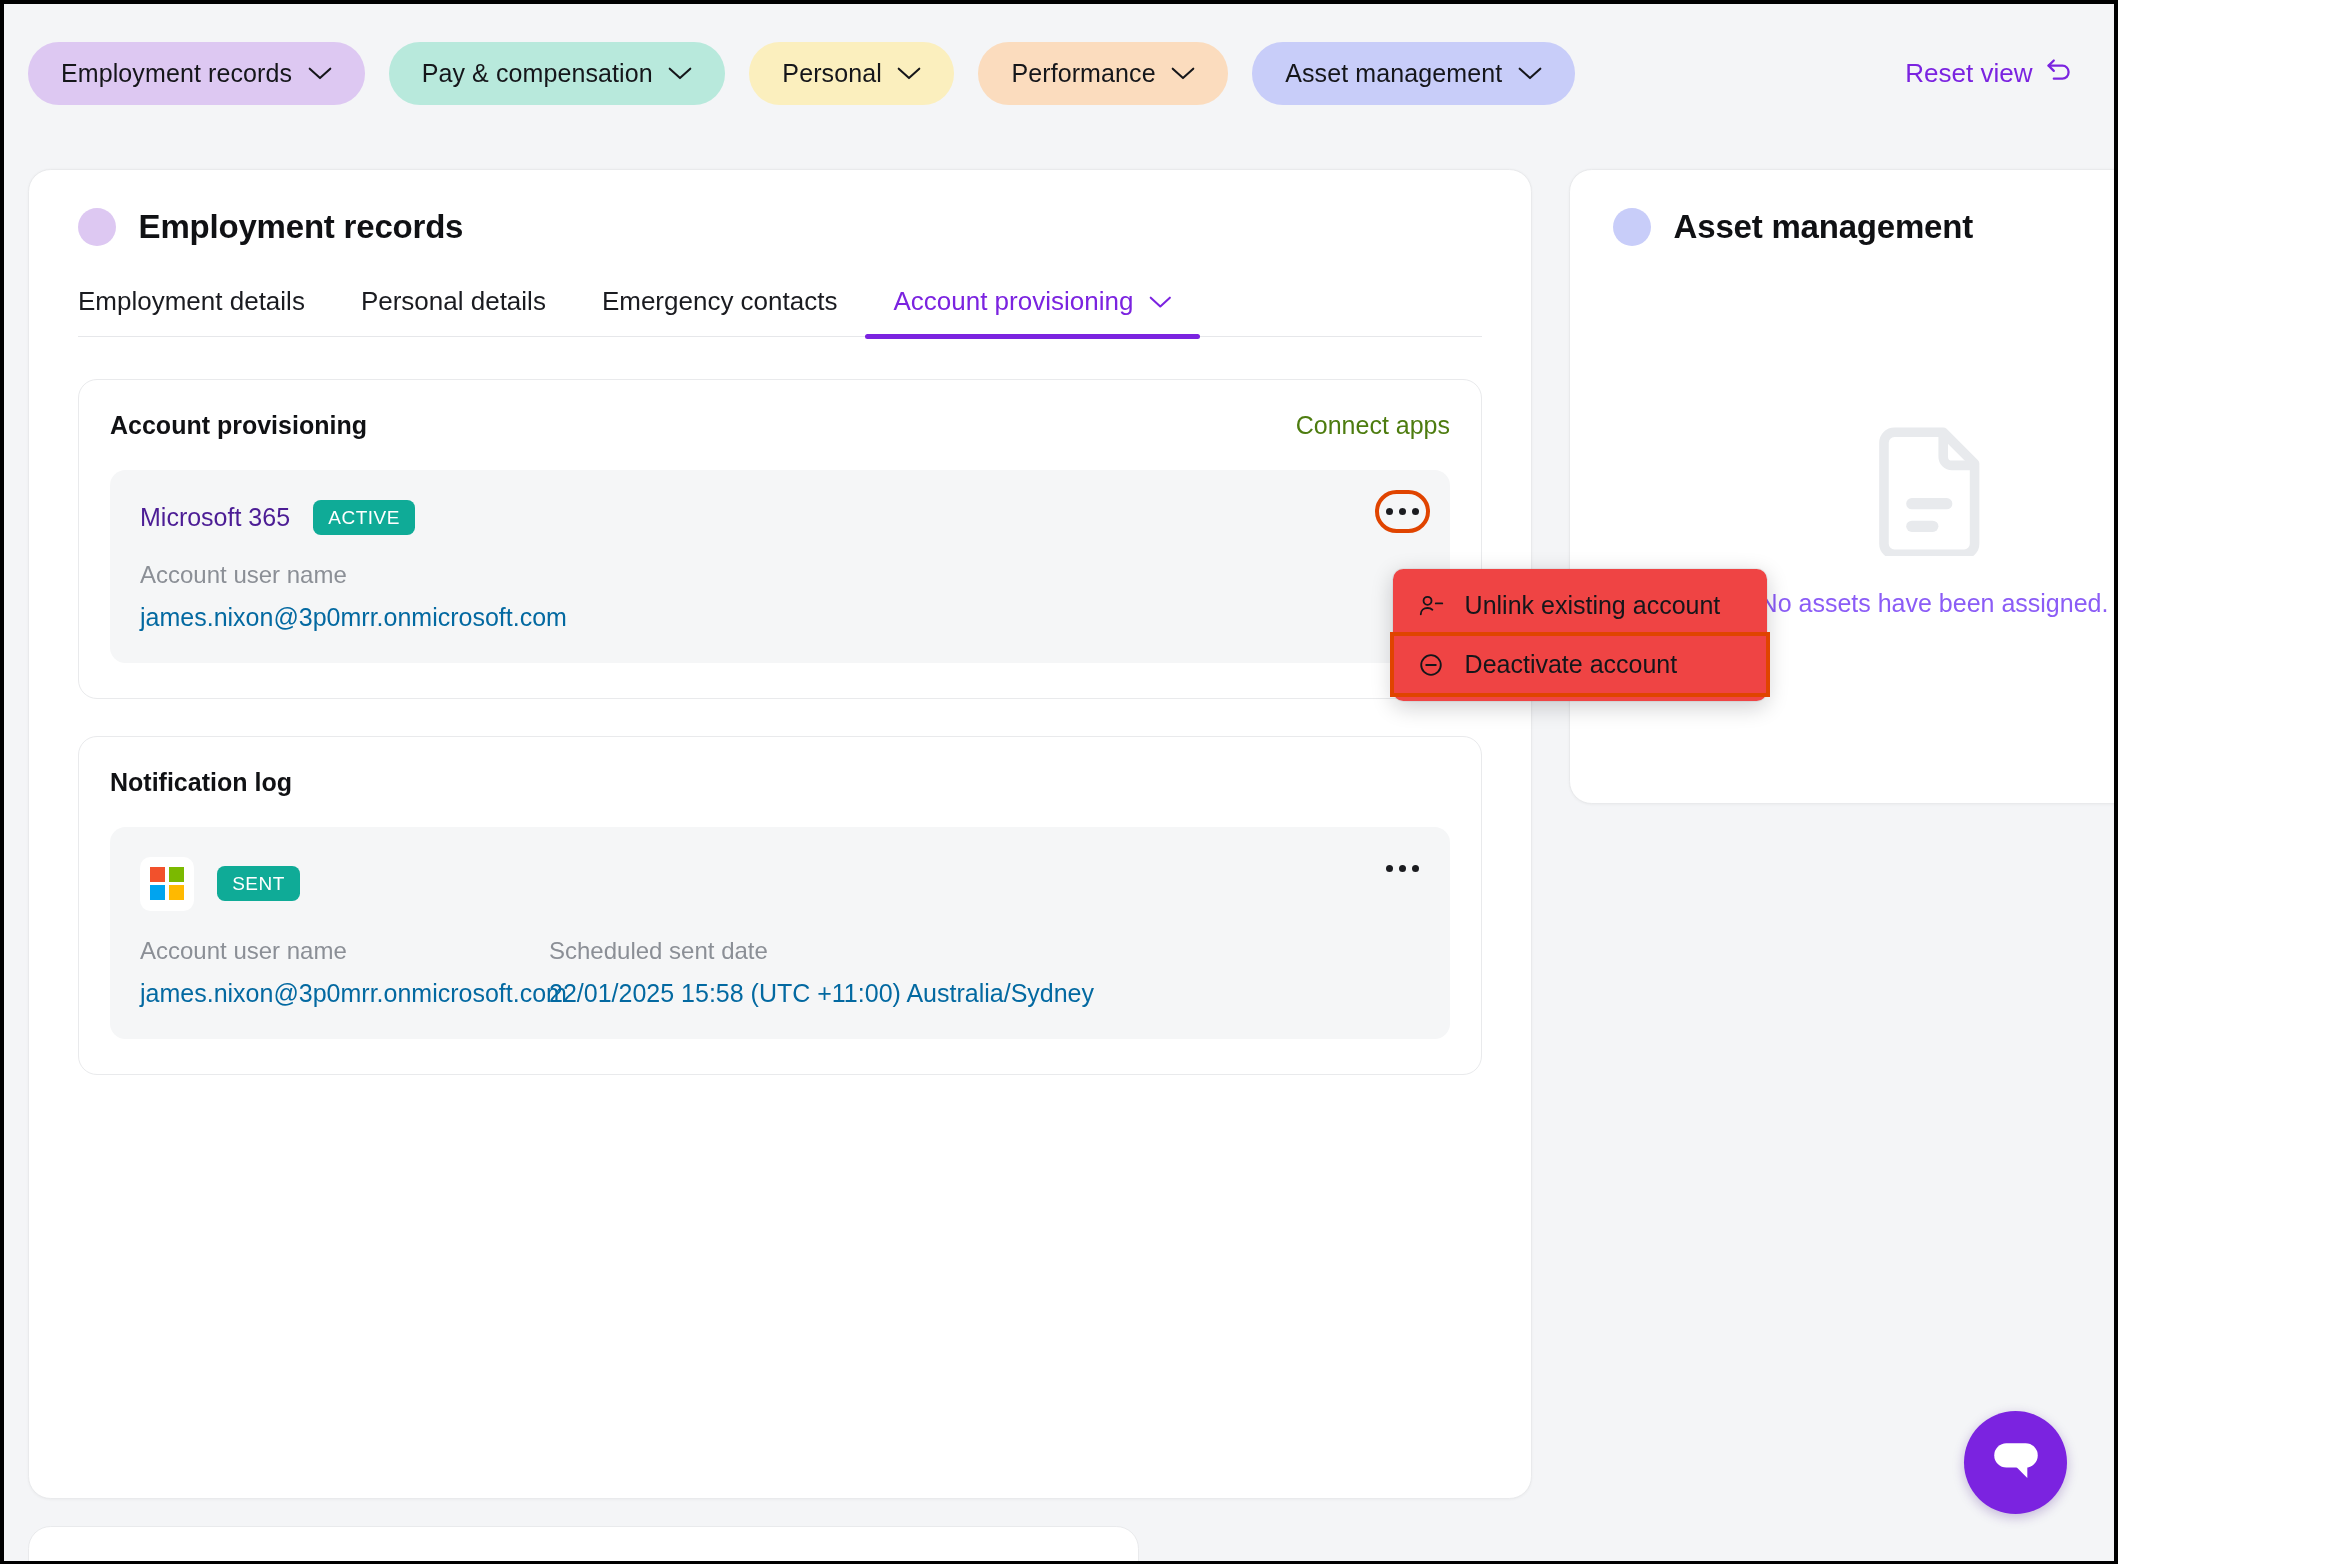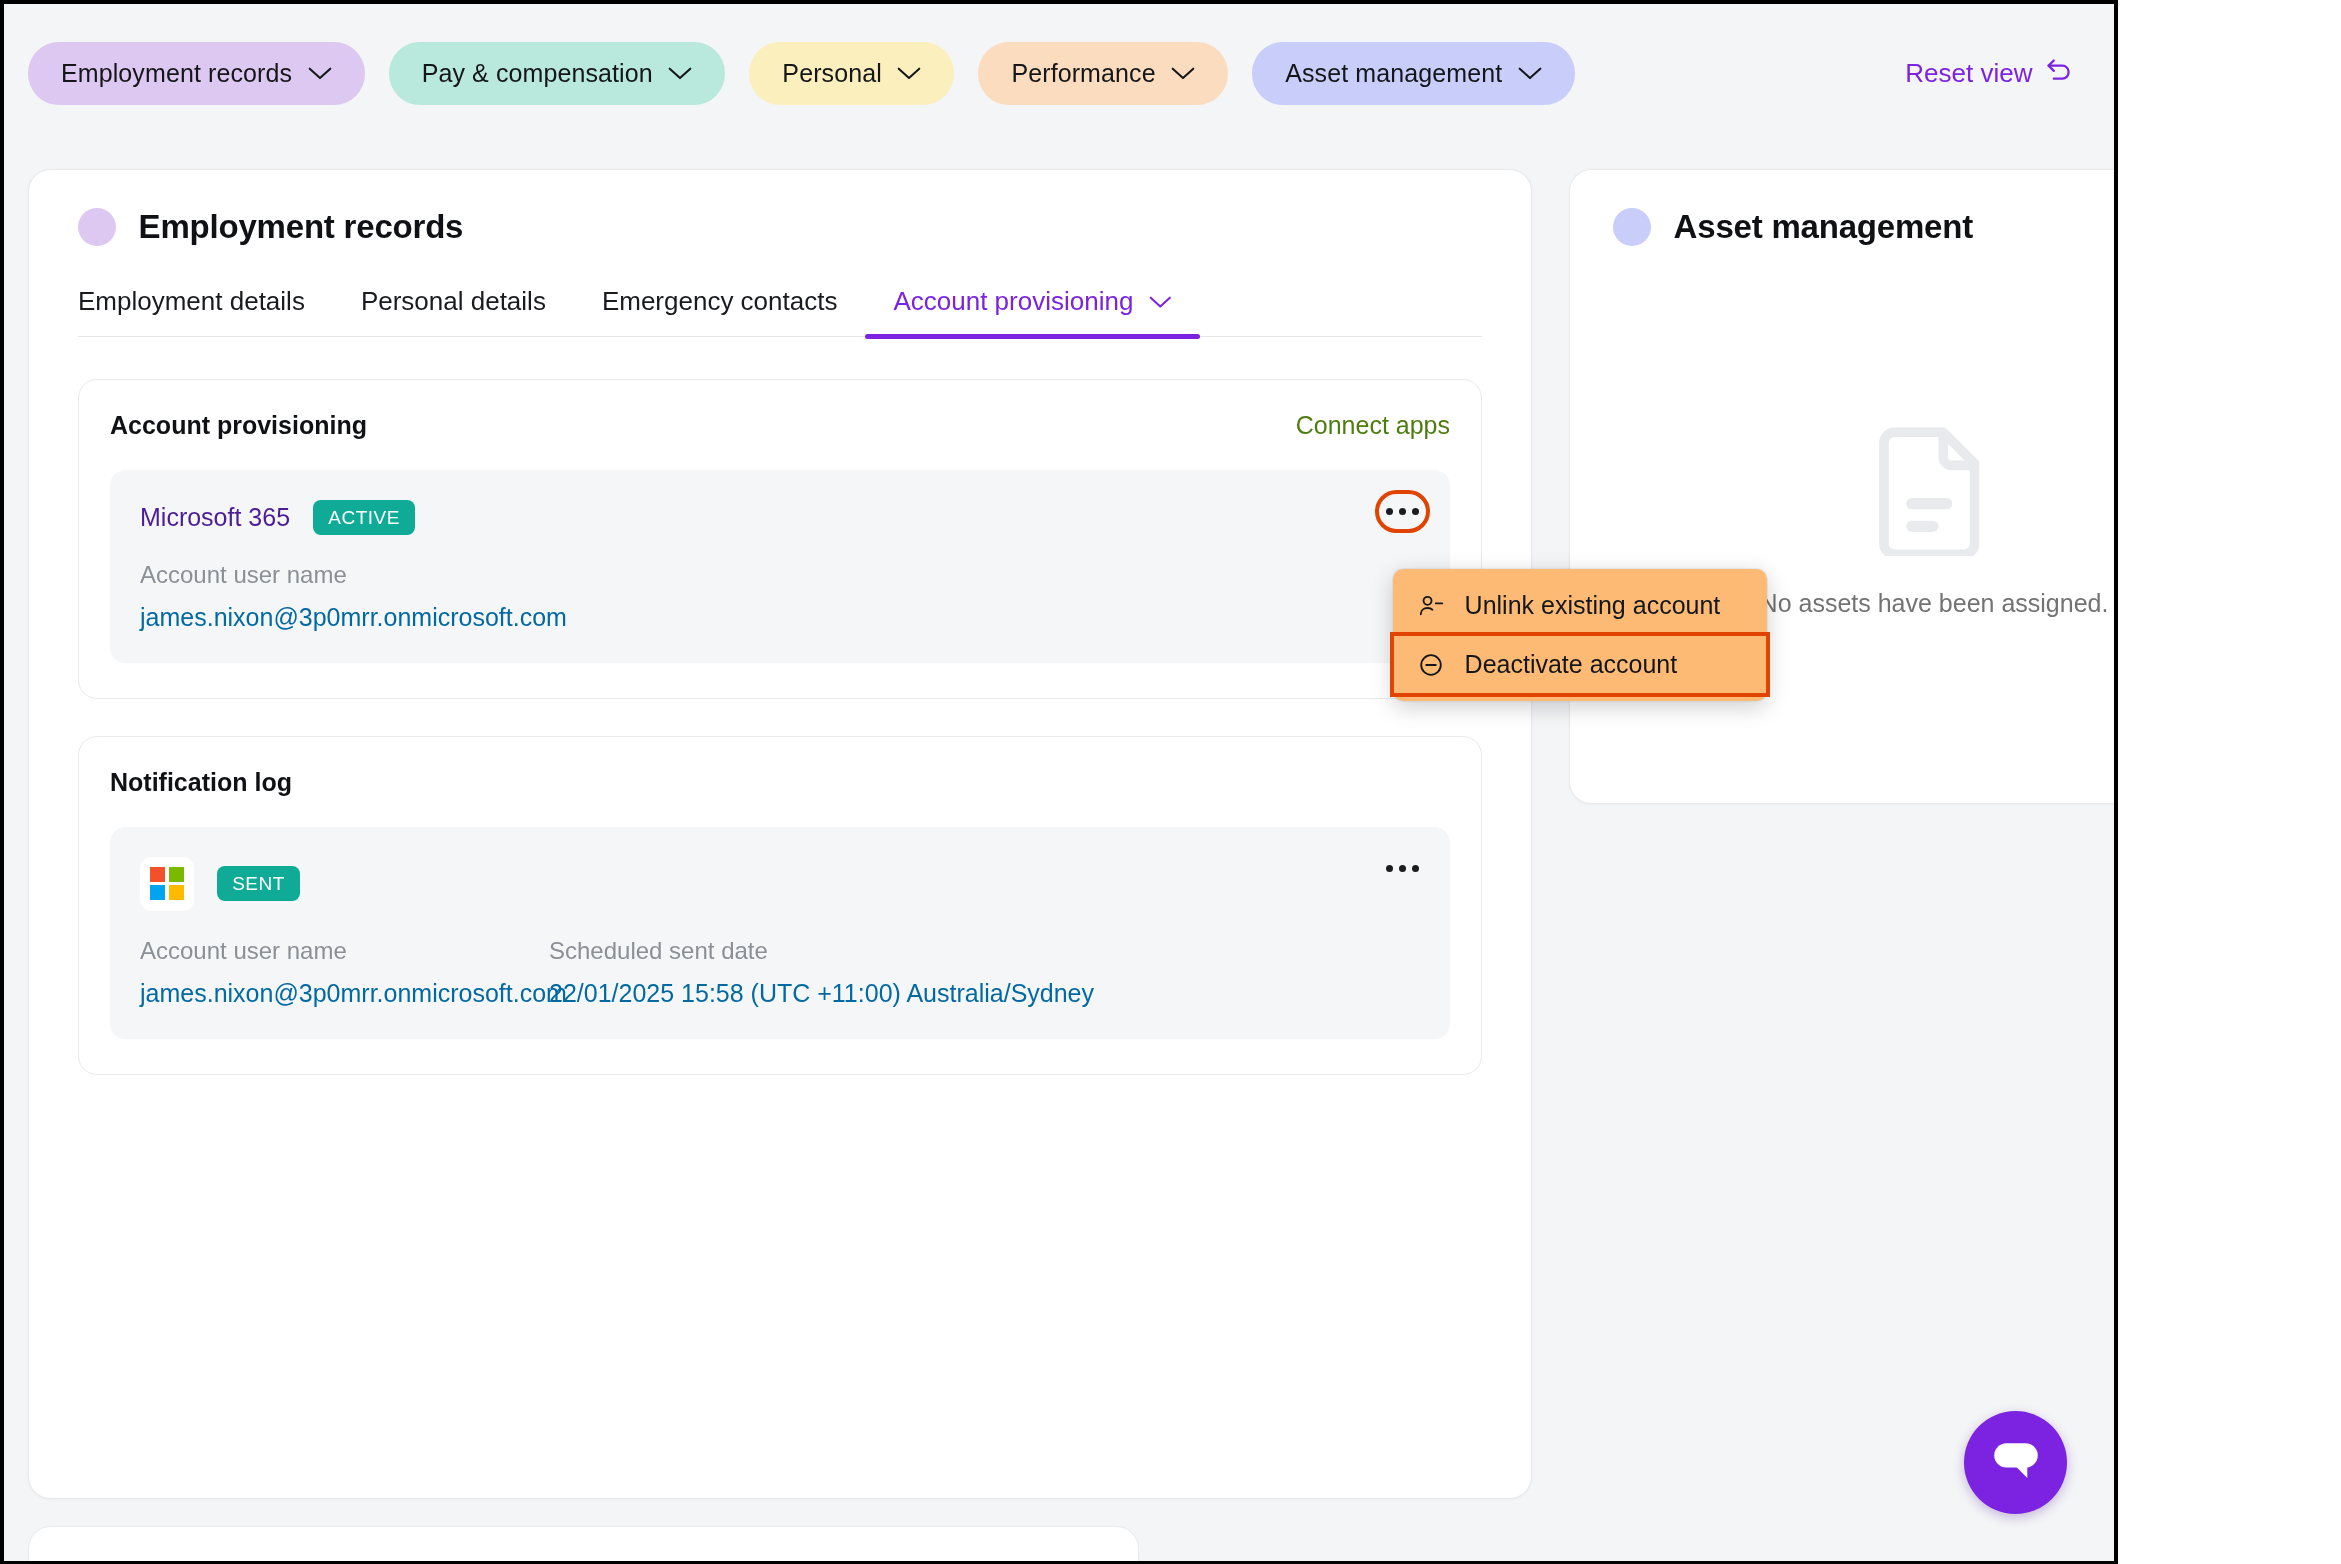--- a/index.html
+++ b/index.html
@@ -218,21 +218,21 @@
     grid-template-rows: 1fr 1fr;
     gap: 3.5px;
     flex: 0 0 54px;
   }
   .ms-logo span { display: block; }
 
   
   .menu {
     position: absolute;
     z-index: 40;
-    background: #fdba74;
+    background: #ef4444;
     border-radius: 10.4px;
     box-shadow: 0 5.2px 22.6px rgba(14,16,22,.20), 0 0 0 0.9px rgba(16,18,24,.05);
     padding: 7px 0;
     min-width: 374px;
   }
   .menu-item {
     display: flex;
     align-items: center;
     gap: 19px;
     padding: 15px 22.6px;
@@ -256,21 +256,21 @@
   }
   .empty-state {
     flex: 1;
     display: flex;
     flex-direction: column;
     align-items: center;
     justify-content: center;
     gap: 30px;
     padding-bottom: 52px;
   }
-  .empty-text { font-size: 25px; color: #737373; }
+  .empty-text { font-size: 25px; color: #8b5cf6; }
 
   
   .card-bottom {
     position: absolute;
     left: 24px;
     right: 975px;
     bottom: -26px;
     height: 61px;
     background: #ffffff;
     border: 1.7px solid #e9eaec;

